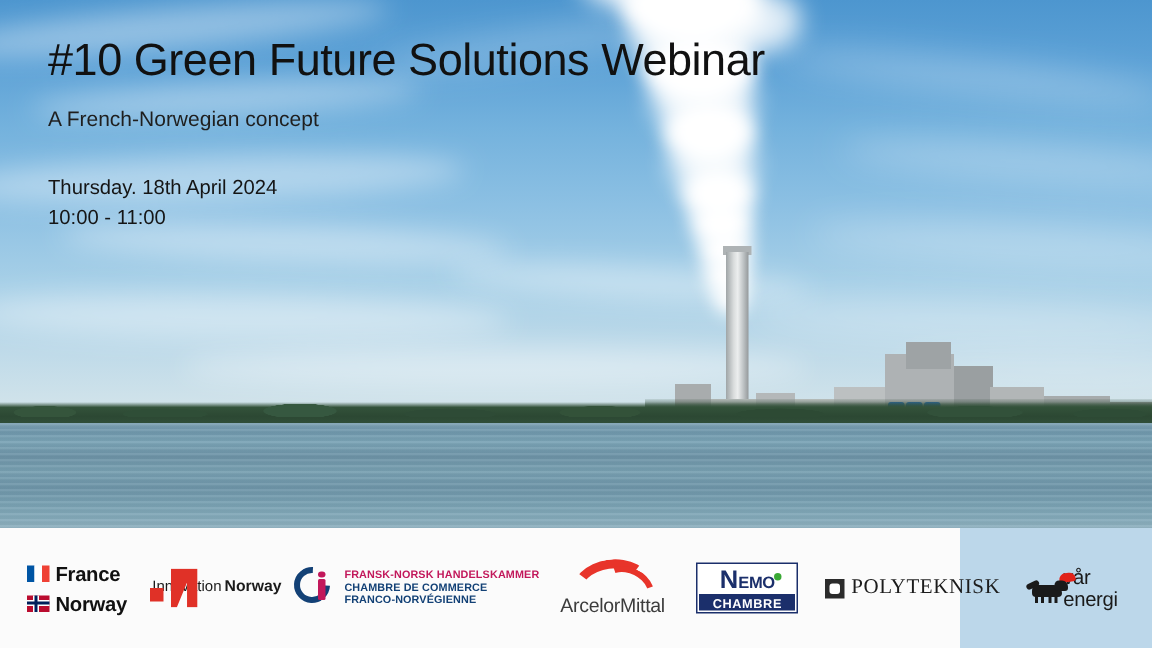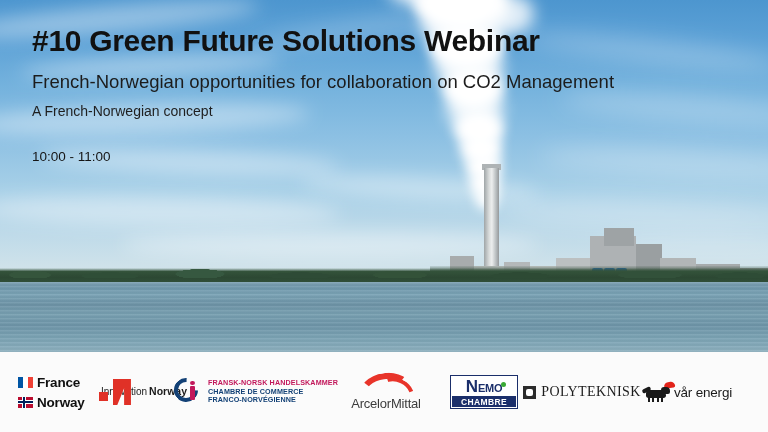--- a/index.html
+++ b/index.html
@@ -178,21 +178,21 @@
   
   .text-block {
     position: absolute;
     left: 32px;
     top: 24px;
     width: 660px;
     z-index: 6;
   }
   .title {
     font-size: 30px;
-    font-weight: bold;
+    font-weight: normal;
     color: #111111;
     letter-spacing: -0.3px;
     line-height: 1.1;
     margin: 0 0 14px 0;
     white-space: nowrap;
   }
   .subtitle {
     font-size: 18.5px;
     font-weight: normal;
     color: #1c1c1c;
@@ -214,26 +214,27 @@
     font-size: 13.5px;
     color: #151515;
     margin: 0;
   }
 
   
   .logo-bar {
     position: absolute;
     left: 0;
     top: 352px;
-    width: 768px;
+    width: 640px;
     height: 80px;
     background: #fbfbfb;
     display: flex;
     align-items: center;
     z-index: 8;
+    gap: 21px;
   }
   .logo {
     display: flex;
     align-items: center;
     justify-content: center;
     height: 100%;
   }
 
   
   .lg-fn { width: 105px; flex-direction: column; gap: 5px; align-items: flex-start; padding-left: 18px; box-sizing: border-box; }
@@ -423,22 +424,22 @@
 
       <div class="treeband"></div>
     </div>
 
     <div class="shore"></div>
     <div class="water"></div>
   </div>
 
   <div class="text-block">
     <h1 class="title">#10 Green Future Solutions Webinar</h1>
-    <p class="subtitle">French-Norwegian opportunities for collaboration on CO2 Management</p>
     <p class="concept">A French-Norwegian concept</p>
+    <p class="date">Thursday. 18th April 2024</p>
     <p class="time">10:00 - 11:00</p>
   </div>
 
   <div class="logo-bar">
 
     <div class="logo lg-fn">
       <div class="fnrow">
         <div class="flag-fr">
           <i style="background:#0055a4"></i>
             <i style="background:#ffffff"></i>

